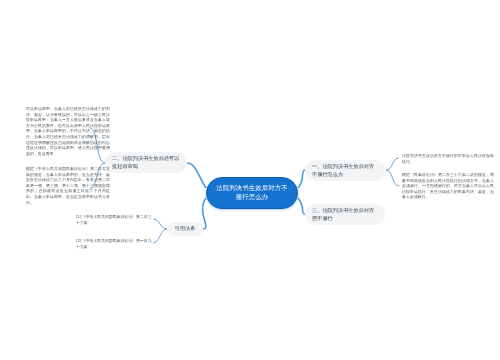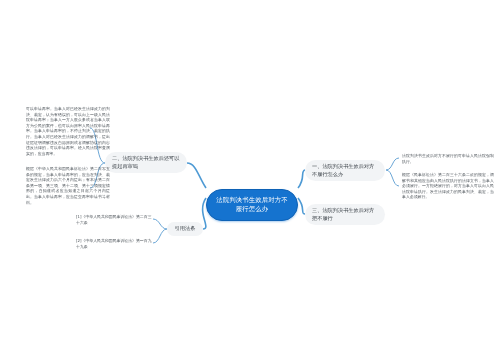--- a/index.html
+++ b/index.html
@@ -27,21 +27,21 @@
     height: 360px;
     pointer-events: none;
   }
   .node {
     position: absolute;
     box-sizing: border-box;
   }
   
   .central {
     left: 206px;
-    top: 189px;
+    top: 177px;
     width: 92px;
     height: 32px;
     background: #1573cf;
     border: 1px solid #0e62b6;
     border-radius: 16px;
     color: #ffffff;
     font-size: 6.4px;
     line-height: 9px;
     letter-spacing: .1px;
     display: flex;

